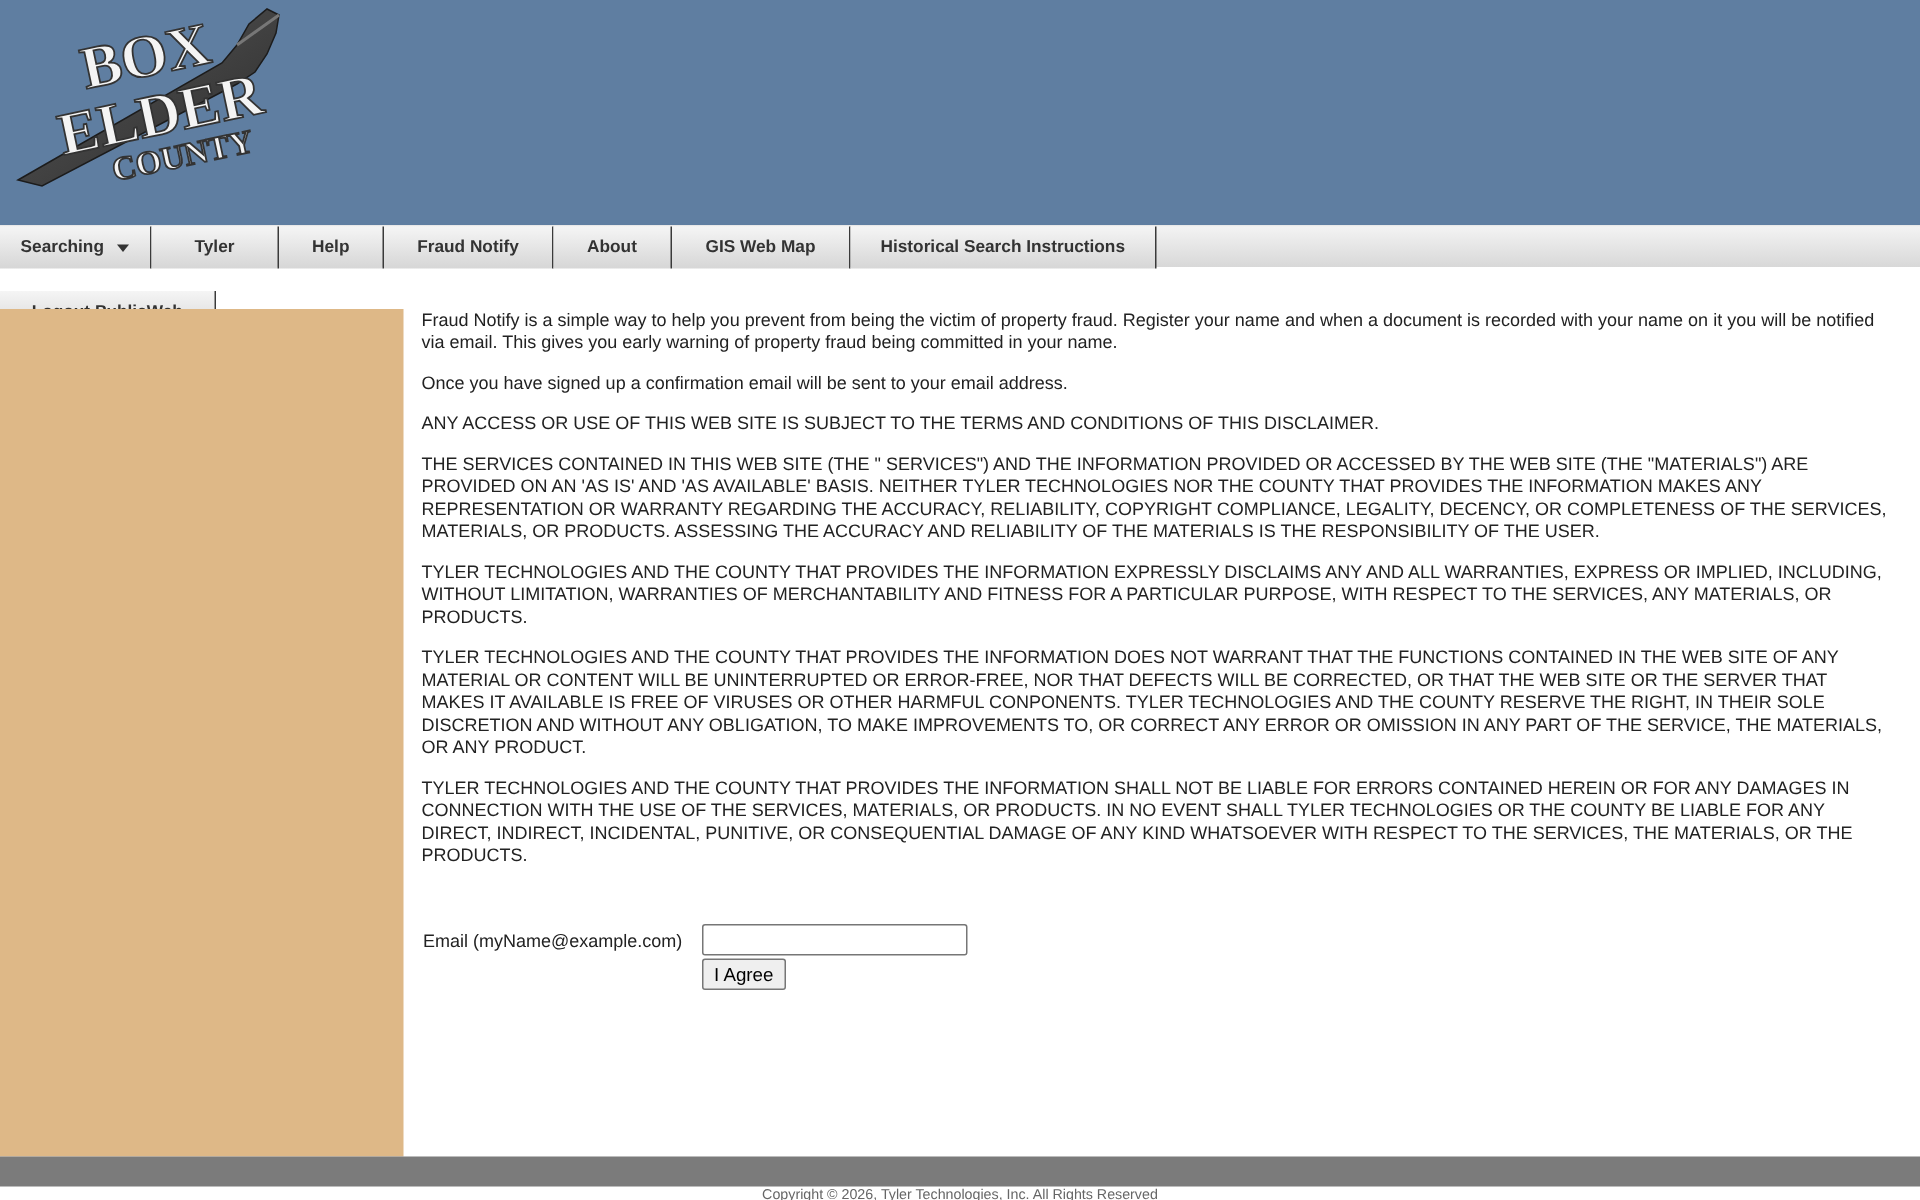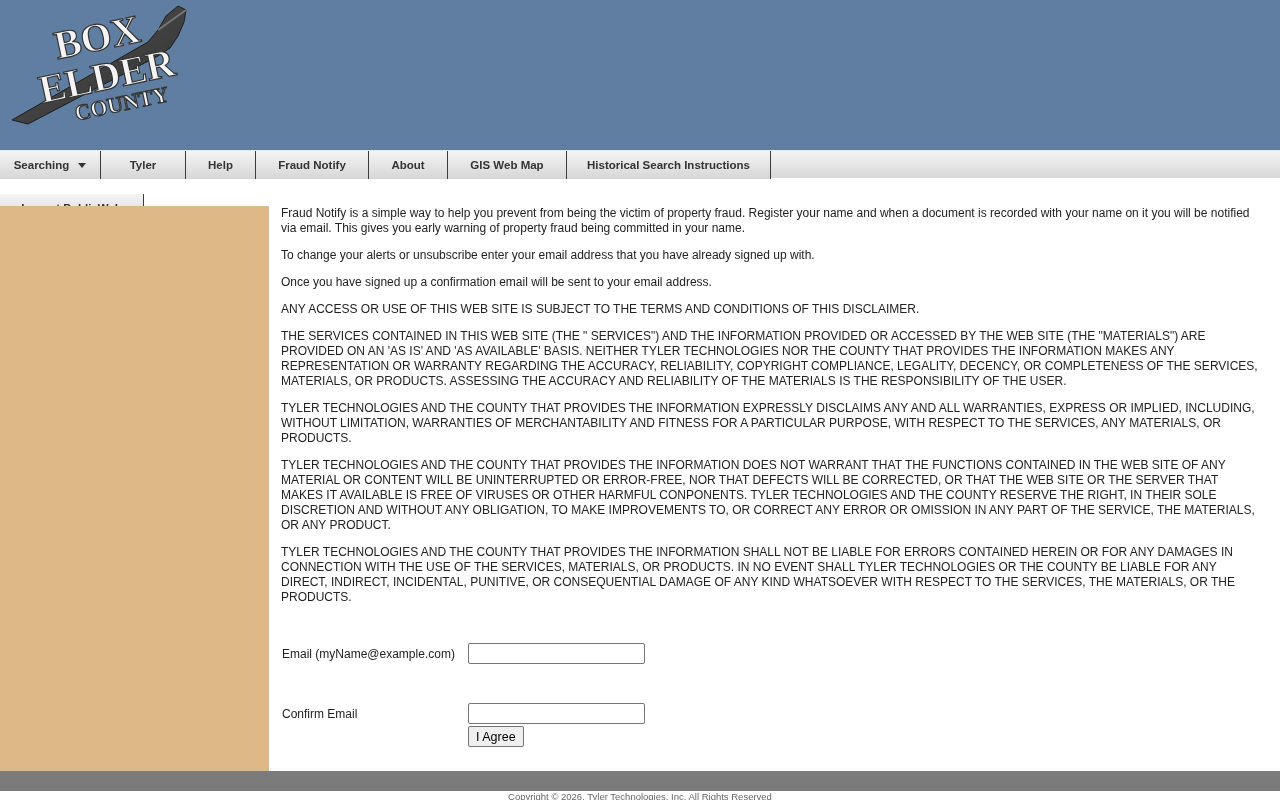--- a/index.html
+++ b/index.html
@@ -127,35 +127,30 @@
     <div class="nav-item" style="width:144px">
         <span>Logout PublicWeb</span>
       </div>
   </div>
 </div>
 
 <div class="sidebar"></div>
 
 <div class="content">
   <p>Fraud Notify is a simple way to help you prevent from being the victim of property fraud. Register your name and when a document is recorded with your name on it you will be notified via email. This gives you early warning of property fraud being committed in your name.</p>
-  <p>To change your alerts or unsubscribe enter your email address that you have already signed up with.</p>
   <p>Once you have signed up a confirmation email will be sent to your email address.</p>
   <p>ANY ACCESS OR USE OF THIS WEB SITE IS SUBJECT TO THE TERMS AND CONDITIONS OF THIS DISCLAIMER.</p>
   <p>THE SERVICES CONTAINED IN THIS WEB SITE (THE " SERVICES") AND THE INFORMATION PROVIDED OR ACCESSED BY THE WEB SITE (THE "MATERIALS") ARE PROVIDED ON AN 'AS IS' AND 'AS AVAILABLE' BASIS. NEITHER TYLER TECHNOLOGIES NOR THE COUNTY THAT PROVIDES THE INFORMATION MAKES ANY REPRESENTATION OR WARRANTY REGARDING THE ACCURACY, RELIABILITY, COPYRIGHT COMPLIANCE, LEGALITY, DECENCY, OR COMPLETENESS OF THE SERVICES, MATERIALS, OR PRODUCTS. ASSESSING THE ACCURACY AND RELIABILITY OF THE MATERIALS IS THE RESPONSIBILITY OF THE USER.</p>
   <p>TYLER TECHNOLOGIES AND THE COUNTY THAT PROVIDES THE INFORMATION EXPRESSLY DISCLAIMS ANY AND ALL WARRANTIES, EXPRESS OR IMPLIED, INCLUDING, WITHOUT LIMITATION, WARRANTIES OF MERCHANTABILITY AND FITNESS FOR A PARTICULAR PURPOSE, WITH RESPECT TO THE SERVICES, ANY MATERIALS, OR PRODUCTS.</p>
   <p>TYLER TECHNOLOGIES AND THE COUNTY THAT PROVIDES THE INFORMATION DOES NOT WARRANT THAT THE FUNCTIONS CONTAINED IN THE WEB SITE OF ANY MATERIAL OR CONTENT WILL BE UNINTERRUPTED OR ERROR-FREE, NOR THAT DEFECTS WILL BE CORRECTED, OR THAT THE WEB SITE OR THE SERVER THAT MAKES IT AVAILABLE IS FREE OF VIRUSES OR OTHER HARMFUL CONPONENTS. TYLER TECHNOLOGIES AND THE COUNTY RESERVE THE RIGHT, IN THEIR SOLE DISCRETION AND WITHOUT ANY OBLIGATION, TO MAKE IMPROVEMENTS TO, OR CORRECT ANY ERROR OR OMISSION IN ANY PART OF THE SERVICE, THE MATERIALS, OR ANY PRODUCT.</p>
   <p>TYLER TECHNOLOGIES AND THE COUNTY THAT PROVIDES THE INFORMATION SHALL NOT BE LIABLE FOR ERRORS CONTAINED HEREIN OR FOR ANY DAMAGES IN CONNECTION WITH THE USE OF THE SERVICES, MATERIALS, OR PRODUCTS. IN NO EVENT SHALL TYLER TECHNOLOGIES OR THE COUNTY BE LIABLE FOR ANY DIRECT, INDIRECT, INCIDENTAL, PUNITIVE, OR CONSEQUENTIAL DAMAGE OF ANY KIND WHATSOEVER WITH RESPECT TO THE SERVICES, THE MATERIALS, OR THE PRODUCTS.</p>
 
   <div class="form">
     <div class="form-row">
       <span class="form-label">Email (myName@example.com)</span>
       <input class="form-input" type="text" value="" style="">
     </div>
-    <div class="form-row">
-      <span class="form-label">Confirm Email</span>
-      <input class="form-input" type="text" value="" style="">
-    </div>
     <button class="agree-btn">I Agree</button>
   </div>
 </div>
 
 <div class="footer-bar"></div>
 <div class="footer-text">Copyright © 2026, Tyler Technologies, Inc. All Rights Reserved</div>
 
 </body></html>

